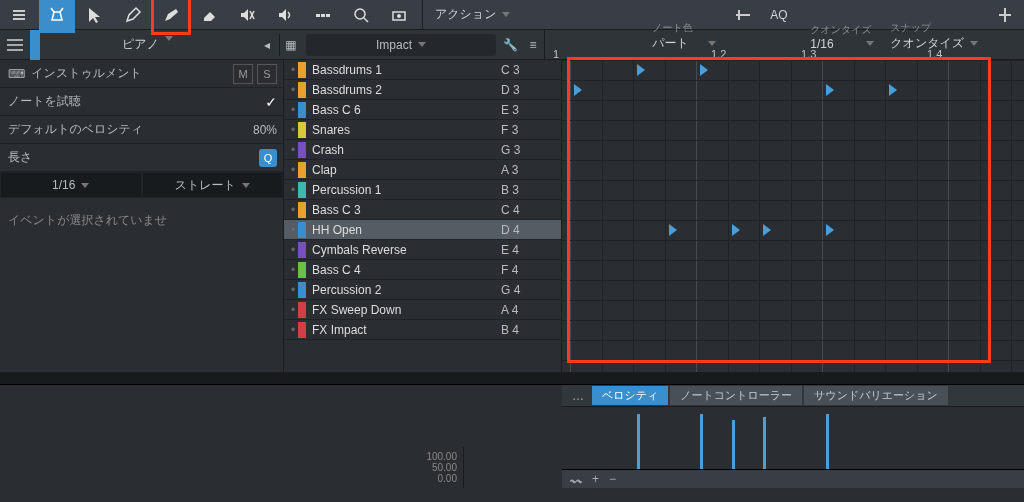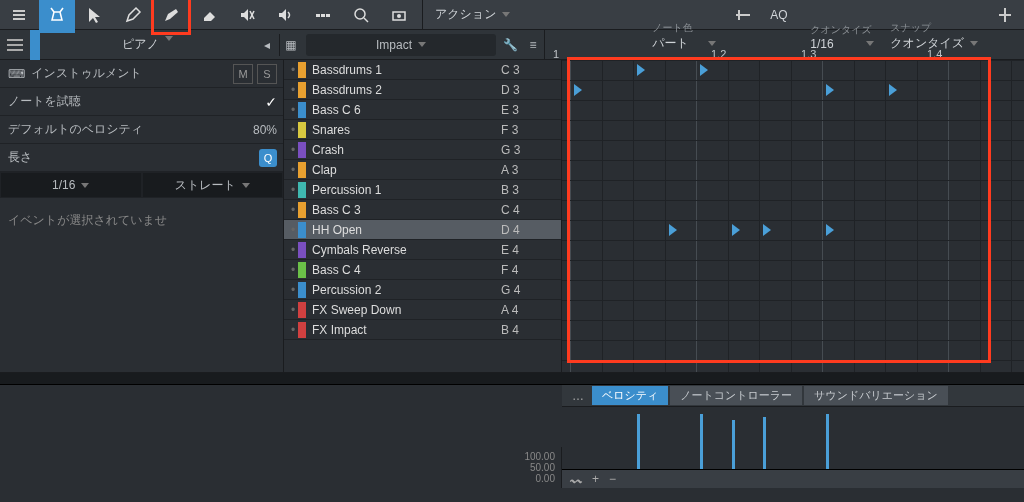--- a/index.html
+++ b/index.html
@@ -46,21 +46,21 @@
 .grid-line-v.major { background: #464c52; }
 .grid-line-h { position: absolute; left: 0; right: 0; height: 1px; background: #1f2226; }
 .note-tri { position: absolute; width: 0; height: 0; border-top: 6px solid transparent; border-bottom: 6px solid transparent; border-left: 8px solid #4a9fd8; }
 .bottom { display: flex; height: 116px; border-top: 1px solid #1a1c1f; }
 .bottom-left { width: 562px; background: #2a2e33; display: flex; flex-direction: column; }
 .bottom-scroll { height: 12px; background: #181b1e; border-bottom: 1px solid #000; }
 .bottom-tabs { display: flex; height: 22px; align-items: center; background: #32373c; border-bottom: 1px solid #1a1c1f; padding-left: 4px; gap: 2px; }
 .btab { padding: 2px 10px; font-size: 11px; background: #494f56; color: #c8ccd0; }
 .btab.active { background: #3b8ecc; color: #fff; }
 .dots { color: #aaa; padding: 0 6px; }
-.vel-labels { width: 562px; display: flex; flex-direction: column; justify-content: space-between; align-items: flex-end; padding: 4px 6px; font-size: 10px; color: #888; border-right: 1px solid #1a1c1f; text-align: center; }
+.vel-labels { width: 464px; display: flex; flex-direction: column; justify-content: space-between; align-items: flex-end; padding: 4px 6px; font-size: 10px; color: #888; border-right: 1px solid #1a1c1f; text-align: center; }
 .vel-graph { flex: 1; position: relative; background: #2a2e33; border-bottom: 1px solid #000; }
 .vel-bar { position: absolute; bottom: 0; width: 3px; background: #4a9fd8; }
 .bottom-right { flex: 1; display: flex; flex-direction: column; }
 .footer { height: 18px; background: #393e44; display: flex; align-items: center; padding-left: 8px; gap: 10px; color: #aaa; }
 svg { display: block; }
 </style>
 </head>
 <body>
 
 <div class="toolbar">

